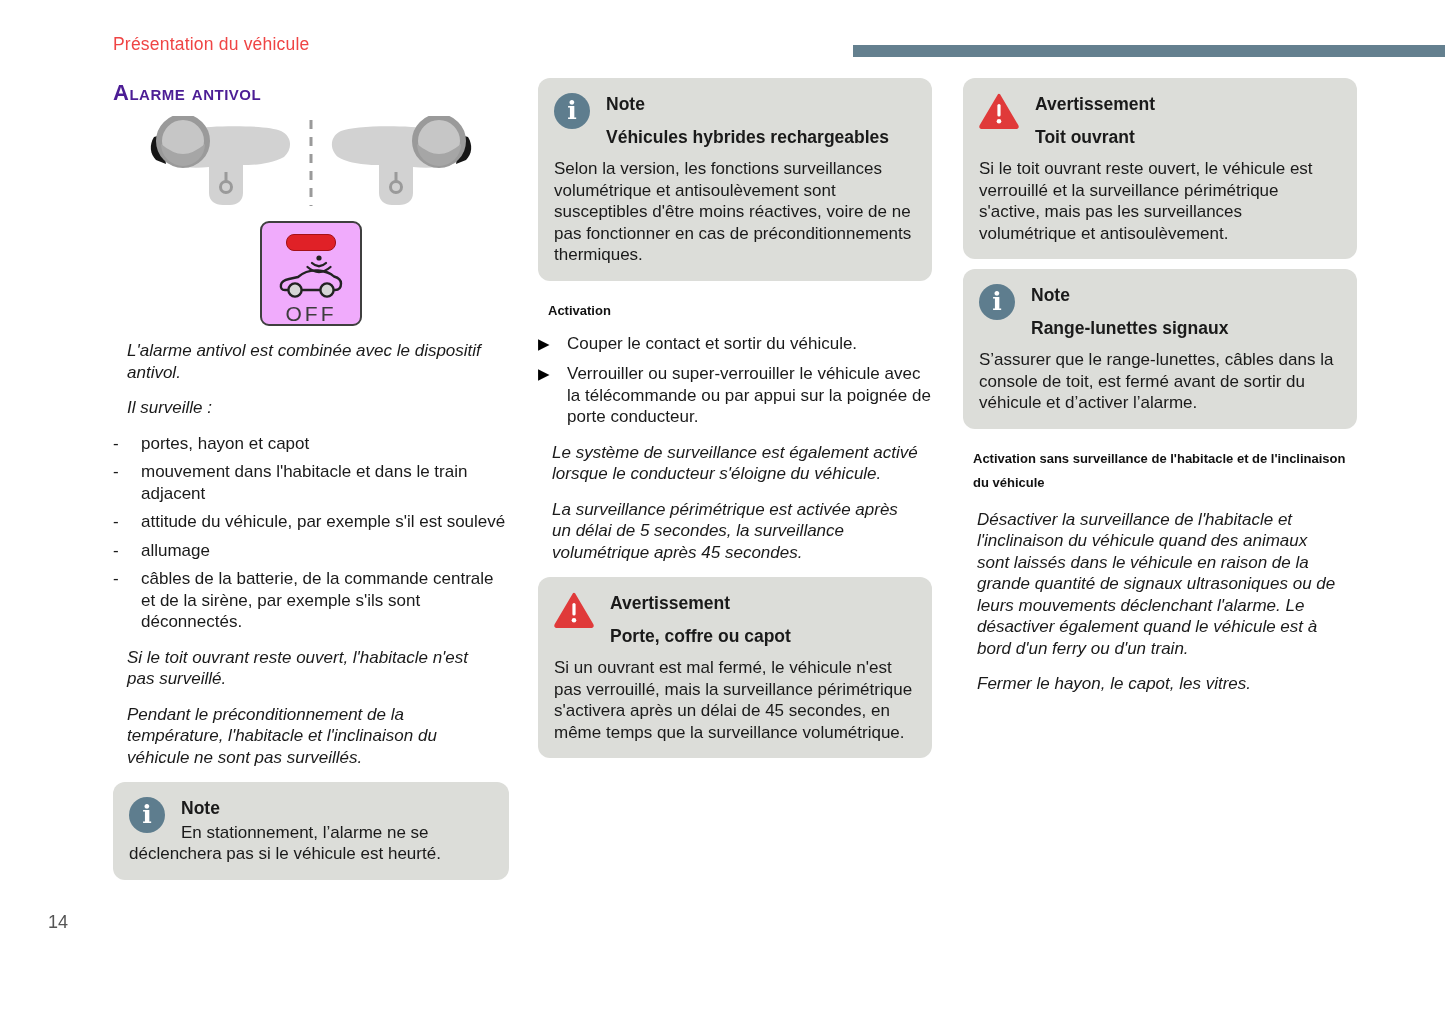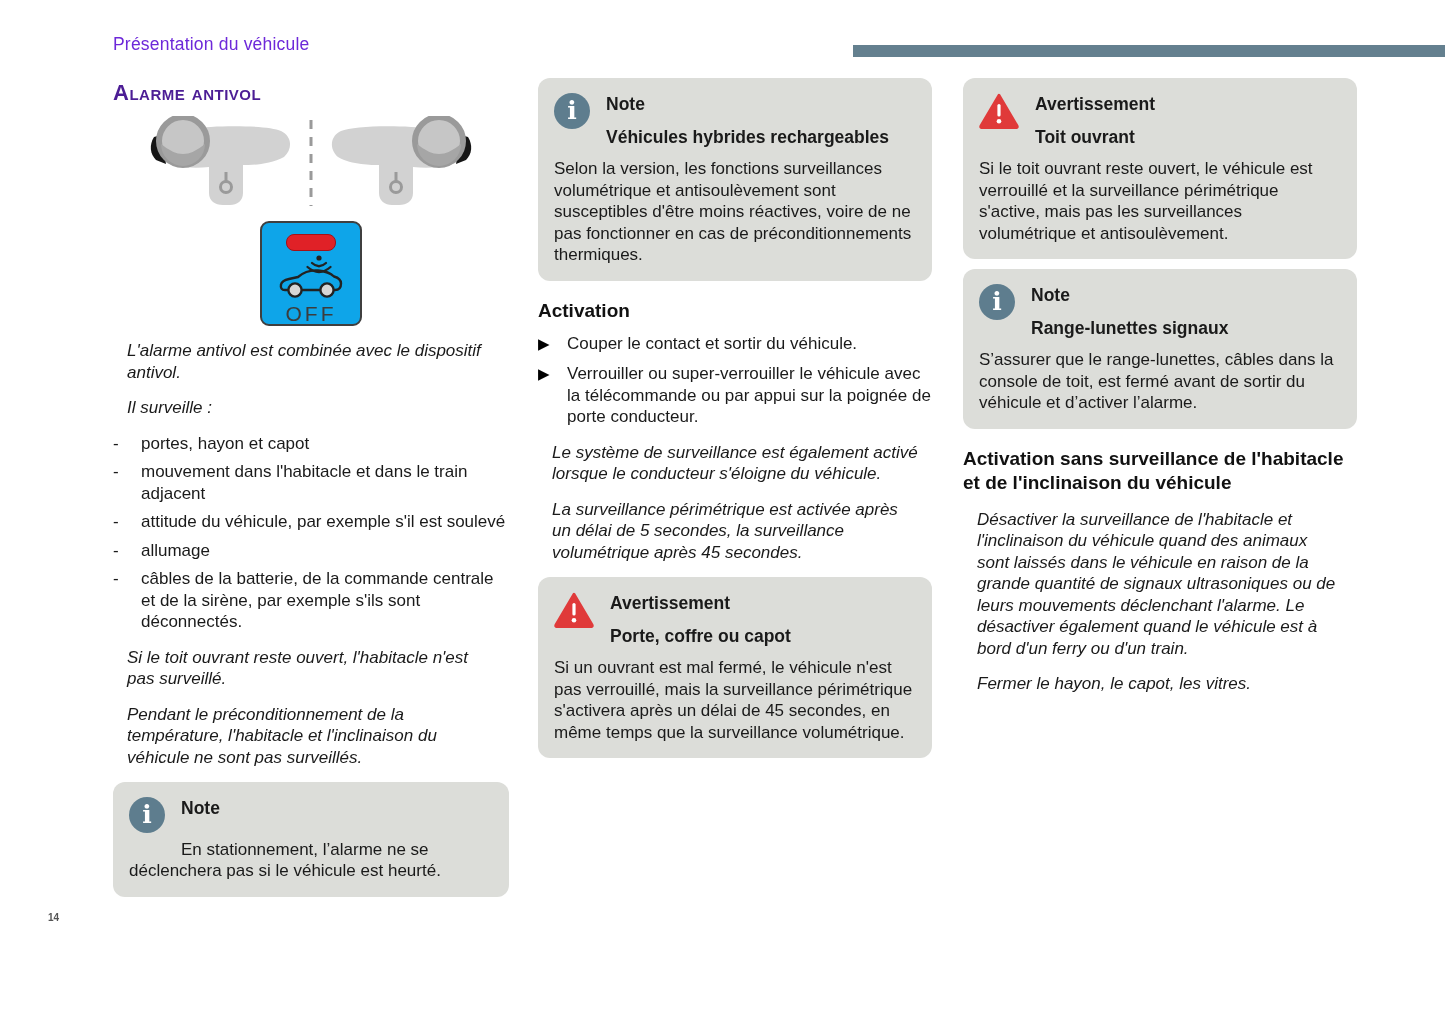--- a/index.html
+++ b/index.html
@@ -1,46 +1,46 @@
 <!DOCTYPE html>
 <html><head>
 <meta charset="utf-8">
 <style>
   html,body{margin:0;padding:0;background:#ffffff;}
   body{font-family:"Liberation Sans","DejaVu Sans",sans-serif;color:#1a1a1a;}
   .page{position:relative;width:1445px;height:1018px;background:#ffffff;overflow:hidden;}
 
-  .page-header{position:absolute;left:113px;top:34px;font-size:17.5px;color:#6d28d9;letter-spacing:.2px;}
+  .page-header{position:absolute;left:113px;top:34px;font-size:17.5px;color:#ef4444;letter-spacing:.2px;}
   .accent-bar{position:absolute;left:853px;top:45px;width:592px;height:12px;background:#64808f;}
-  .page-number{position:absolute;left:48px;top:912px;font-size:10px;font-weight:bold;color:#555555;}
+  .page-number{position:absolute;left:48px;top:912px;font-size:18px;font-weight:normal;color:#555555;}
 
   .col{position:absolute;font-size:17px;line-height:21.5px;}
   .col1{left:113px;top:82px;width:396px;}
   .col2{left:538px;top:78px;width:394px;}
   .col3{left:963px;top:78px;width:394px;}
 
   .section-title{font-size:22px;font-weight:bold;color:#4c1d95;font-variant:small-caps;letter-spacing:.5px;margin:0 0 12px 0;}
 
   .illustration{text-align:center;}
-  .off-button{display:inline-block;width:98px;height:101px;border:2.5px solid #3f3f3f;border-radius:9px;background:#0ea5e9;margin-top:6px;text-align:center;}
+  .off-button{display:inline-block;width:98px;height:101px;border:2.5px solid #3f3f3f;border-radius:9px;background:#f0abfc;margin-top:6px;text-align:center;}
   .led{width:48px;height:15px;border-radius:8px;background:#e02127;border:1.5px solid #a31218;margin:11px auto 2px auto;}
   .off-label{font-size:21px;letter-spacing:3px;color:#3c3c3c;margin-top:-2px;}
 
   p.body{margin:14px;font-style:italic;}
   .gap-sm{margin-top:10px;}
   .gap-md{margin-top:14px;}
 
   .blist{margin:12px 0 0 0;padding:0;list-style:none;}
   .blist li{display:flex;margin-bottom:7px;}
   .blist .dash{width:28px;flex:0 0 28px;}
   .steps{margin:10px 0 0 0;padding:0;list-style:none;}
   .steps li{display:flex;margin-bottom:9px;}
   .steps .arrow{width:29px;flex:0 0 29px;font-size:15px;line-height:21.5px;color:#000;}
 
-  .heading{font-size:19px;font-weight:bold;color:#111;margin:18px 0 10px 0;line-height:24px;}
+  .heading{font-size:13px;font-weight:bold;color:#111;margin:18px 0 10px 10px;line-height:24px;}
 
   .box{background:#dcddd9;border-radius:12px;padding:13px 16px 15px 16px;}
   .box .icon-float{float:left;margin:2px 16px 6px 0;}
   .info-circle{width:36px;height:36px;border-radius:50%;background:#5e7d8e;color:#ffffff;
     display:flex;align-items:center;justify-content:center;font-size:25px;font-weight:bold;font-family:"DejaVu Serif",serif;}
   .box-title{font-weight:bold;font-size:17.5px;padding-top:3px;}
   .box-subtitle{font-weight:bold;font-size:17.5px;margin-top:11px;}
   .box-body{margin-top:10px;clear:none;}
   .box::after{content:"";display:block;clear:both;}
 
@@ -118,21 +118,21 @@
           <span>câbles de la batterie, de la commande centrale et de la sirène, par exemple s'ils sont déconnectés.</span>
         </li>
     </ul>
 
     <p class="body gap-sm">Si le toit ouvrant reste ouvert, l'habitacle n'est pas surveillé.</p>
     <p class="body">Pendant le préconditionnement de la température, l'habitacle et l'inclinaison du véhicule ne sont pas surveillés.</p>
 
     <div class="box mt14">
       <span class="icon-float info-circle">i</span>
       <div class="box-title">Note</div>
-      <div style="margin-top:19px;">En stationnement, l’alarme ne se déclenchera pas si le véhicule est heurté.</div>
+      <div style="margin-top:2px;">En stationnement, l’alarme ne se déclenchera pas si le véhicule est heurté.</div>
     </div>
   </div>
 
   <div class="col col2">
 
     <div class="box">
       <span class="icon-float info-circle">i</span>
       <div class="box-title">Note</div>
       <div class="box-subtitle">Véhicules hybrides rechargeables</div>
       <div class="box-body">Selon la version, les fonctions surveillances volumétrique et antisoulèvement sont susceptibles d'être moins réactives, voire de ne pas fonctionner en cas de préconditionnements thermiques.</div>

